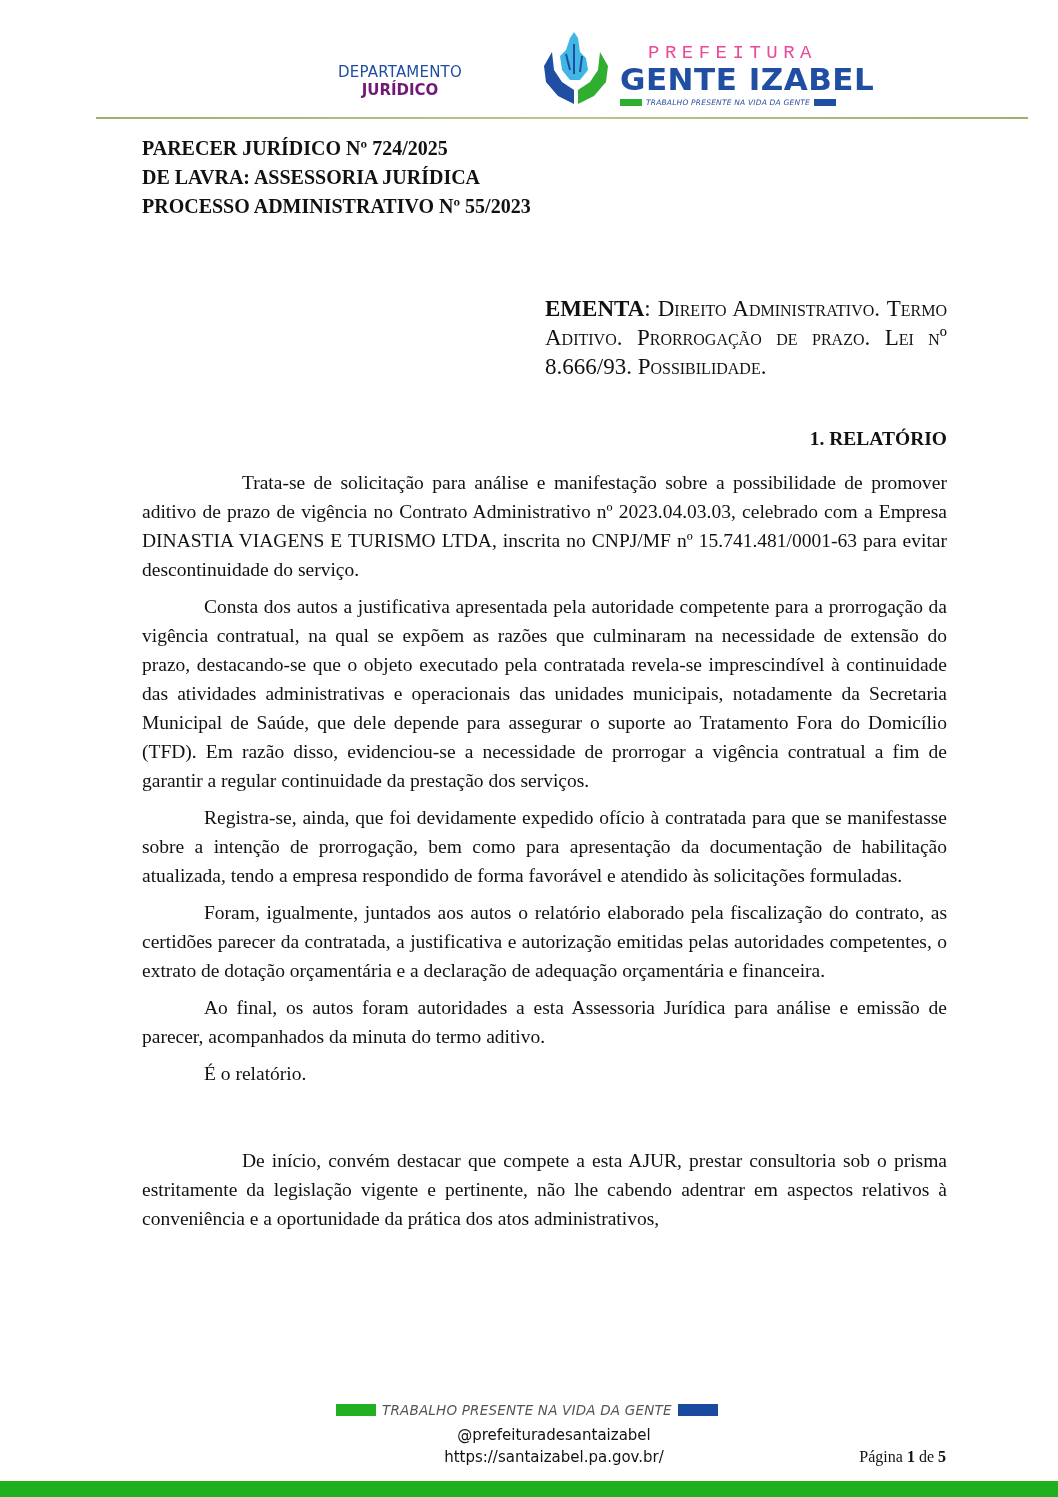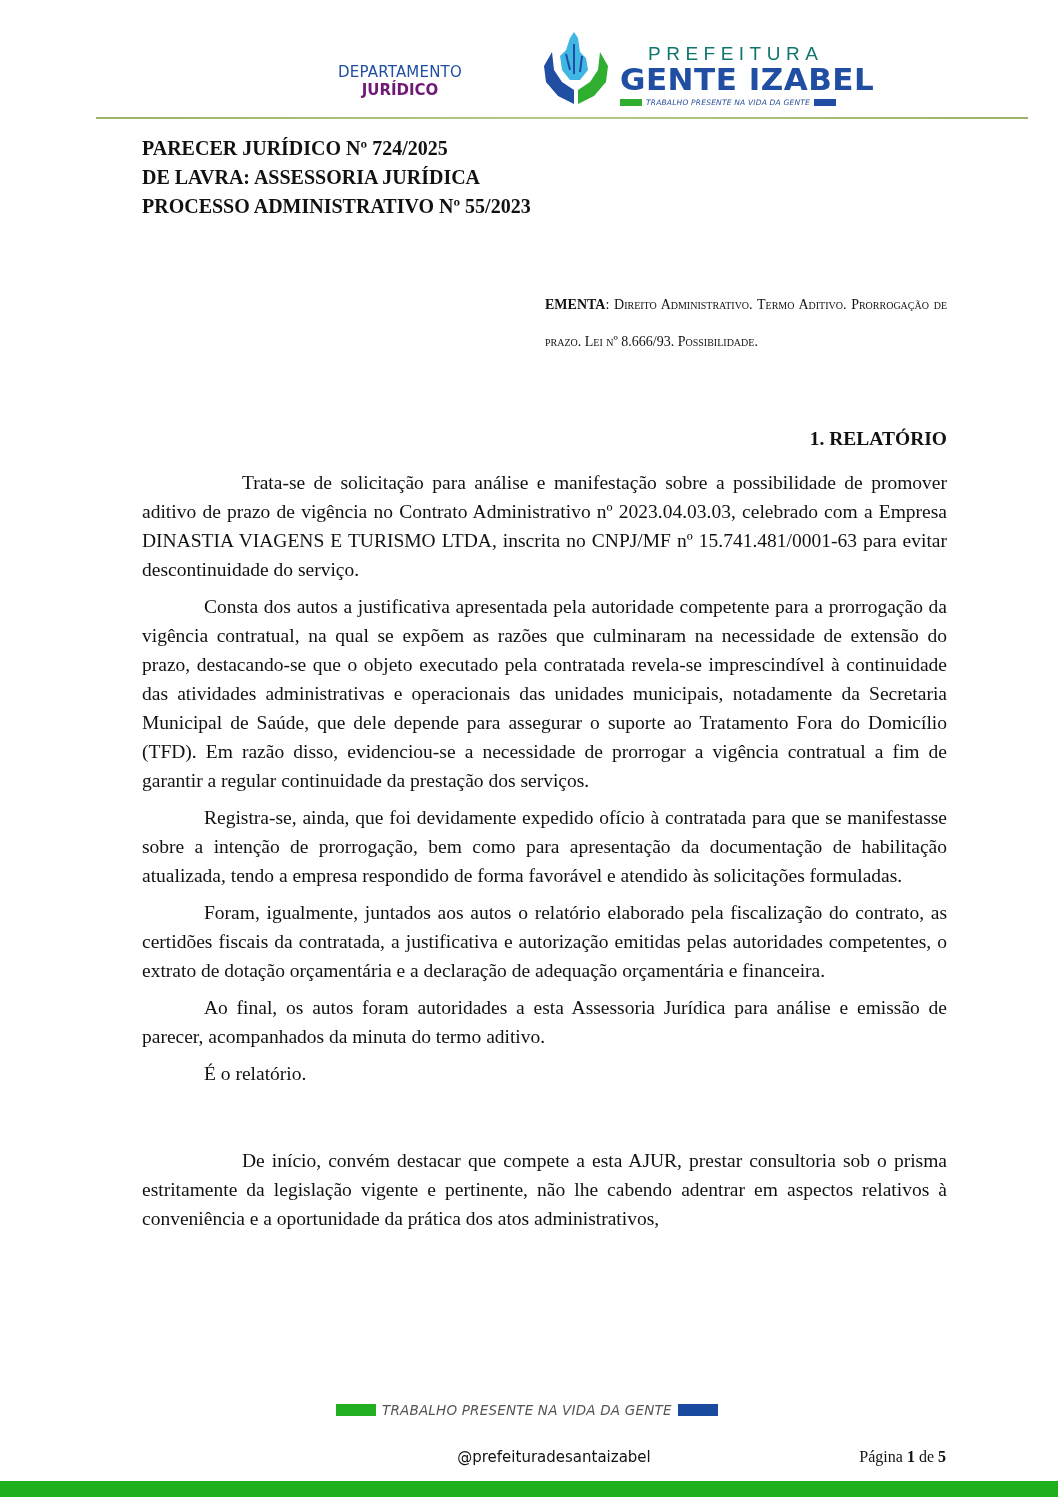--- a/index.html
+++ b/index.html
@@ -7,39 +7,39 @@
          font-family: "Liberation Serif", "DejaVu Serif", serif; color: #111; }
 
   
   .header { position: absolute; left: 0; top: 0; width: 1058px; height: 125px; }
   .dept { position: absolute; left: 338px; top: 63px; text-align: center;
           font-family: "DejaVu Sans", sans-serif; color: #1f4ea3; line-height: 1.2; }
   .dept .l1 { font-size: 15px; letter-spacing: 0.2px; }
   .dept .l2 { font-size: 15px; font-weight: bold; color: #701a75; }
   .logo-mark { position: absolute; left: 540px; top: 30px; width: 72px; height: 76px; }
   .brand { position: absolute; left: 620px; top: 44px; }
-  .brand .pref { font-family: Liberation Sans, sans-serif; font-size: 19px; color: #0f766e;
+  .brand .pref { font-family: Liberation Mono, monospace; font-size: 19px; color: #ec4899;
                  letter-spacing: 5.5px; line-height: 1; margin-left: 28px; }
   .brand .santa { font-family: "DejaVu Sans", sans-serif; font-weight: bold; font-size: 31px;
                   color: #1f4ea3; line-height: 1.05; letter-spacing: 0.5px; }
   .brand .tag { display: flex; align-items: center; gap: 4px; margin-top: 2px; }
   .brand .tag .g { width: 22px; height: 7px; background: #2fae2f; }
   .brand .tag .b { width: 22px; height: 7px; background: #1f4ea3; }
   .brand .tag .t { font-family: "DejaVu Sans", sans-serif; font-size: 7.5px; font-style: italic;
                    color: #2a4e9b; letter-spacing: 0.2px; }
   .sep { position: absolute; left: 96px; top: 117px; width: 932px; height: 2px;
          background: linear-gradient(90deg, #9bb26a, #b6c98a 50%, #9bb26a); }
 
   
   .titles { position: absolute; left: 142px; top: 134px; font-weight: bold; font-size: 20px;
             line-height: 29px; color: #111; }
 
   
-  .ementa { position: absolute; left: 545px; top: 286px; width: 402px; font-size: 14px;
-            line-height: 37px; text-align: justify; text-align-last: left; }
+  .ementa { position: absolute; left: 545px; top: 294px; width: 402px; font-size: 23px;
+            line-height: 29px; text-align: justify; text-align-last: left; }
   .ementa .lbl { font-weight: bold; }
   .ementa .sc { font-variant: small-caps; }
 
   
   .body { position: absolute; left: 142px; top: 424px; width: 805px; font-size: 19.5px;
           line-height: 29px; }
   .h { font-weight: bold; font-size: 19.5px; margin: 0; text-align: right; }
   .p { margin: 0; text-align: justify; }
   .ind1 { text-indent: 100px; }
   .ind2 { text-indent: 62px; }
@@ -47,21 +47,21 @@
   
   .pagenum { position: absolute; right: 112px; top: 1448px; font-size: 16px; }
   .pagenum b { font-weight: bold; }
   .ftag { position: absolute; left: 336px; top: 1402px; display: flex; align-items: center; gap: 6px; }
   .ftag .g { width: 40px; height: 12px; background: #22b022; }
   .ftag .b { width: 40px; height: 12px; background: #1a49a0; }
   .ftag .t { font-family: "DejaVu Sans", sans-serif; font-style: italic; font-size: 13.5px;
              color: #555; letter-spacing: 0.2px; }
   .contacts { position: absolute; left: 0; width: 1058px; top: 1424px; text-align: center;
               font-family: "DejaVu Sans", sans-serif; font-size: 15px; color: #111; line-height: 22px; }
-  .contacts div { padding-left: 50px; margin-top: 22px; }
+  .contacts div { padding-left: 50px; }
   .bottombar { position: absolute; left: 0; top: 1481px; width: 1058px; height: 16px; background: #1eb01e; }
 </style>
 </head>
 <body>
 
 <div class="header">
   <div class="dept">
     <div class="l1">DEPARTAMENTO</div>
     <div class="l2">JURÍDICO</div>
   </div>
@@ -97,21 +97,21 @@
 
 <div class="body">
   <p class="h">1. RELATÓRIO</p>
   <div style="height:15px"></div>
   <p class="p ind1">Trata-se de solicitação para análise e manifestação sobre a possibilidade de promover aditivo de prazo de vigência no Contrato Administrativo nº 2023.04.03.03, celebrado com a Empresa DINASTIA VIAGENS E TURISMO LTDA, inscrita no CNPJ/MF nº 15.741.481/0001-63 para evitar descontinuidade do serviço.</p>
   <div style="height:8px"></div>
   <p class="p ind2">Consta dos autos a justificativa apresentada pela autoridade competente para a prorrogação da vigência contratual, na qual se expõem as razões que culminaram na necessidade de extensão do prazo, destacando-se que o objeto executado pela contratada revela-se imprescindível à continuidade das atividades administrativas e operacionais das unidades municipais, notadamente da Secretaria Municipal de Saúde, que dele depende para assegurar o suporte ao Tratamento Fora do Domicílio (TFD). Em razão disso, evidenciou-se a necessidade de prorrogar a vigência contratual a fim de garantir a regular continuidade da prestação dos serviços.</p>
   <div style="height:8px"></div>
   <p class="p ind2">Registra-se, ainda, que foi devidamente expedido ofício à contratada para que se manifestasse sobre a intenção de prorrogação, bem como para apresentação da documentação de habilitação atualizada, tendo a empresa respondido de forma favorável e atendido às solicitações formuladas.</p>
   <div style="height:8px"></div>
-  <p class="p ind2">Foram, igualmente, juntados aos autos o relatório elaborado pela fiscalização do contrato, as certidões fiscais da contratada, a justificativa e autorização emitidas pelas autoridades competentes, o extrato de dotação orçamentária e a declaração de adequação orçamentária e financeira.</p>
+  <p class="p ind2">Foram, igualmente, juntados aos autos o relatório elaborado pela fiscalização do contrato, as certidões parecer da contratada, a justificativa e autorização emitidas pelas autoridades competentes, o extrato de dotação orçamentária e a declaração de adequação orçamentária e financeira.</p>
   <div style="height:8px"></div>
   <p class="p ind2">Ao final, os autos foram autoridades a esta Assessoria Jurídica para análise e emissão de parecer, acompanhados da minuta do termo aditivo.</p>
   <div style="height:8px"></div>
   <p class="p ind2">É o relatório.</p>
   <div style="height:50px"></div>
   <div style="height:8px"></div>
   <p class="p ind1">De início, convém destacar que compete a esta AJUR, prestar consultoria sob o prisma estritamente da legislação vigente e pertinente, não lhe cabendo adentrar em aspectos relativos à conveniência e a oportunidade da prática dos atos administrativos,</p>
 </div>
 
 <div class="pagenum">

